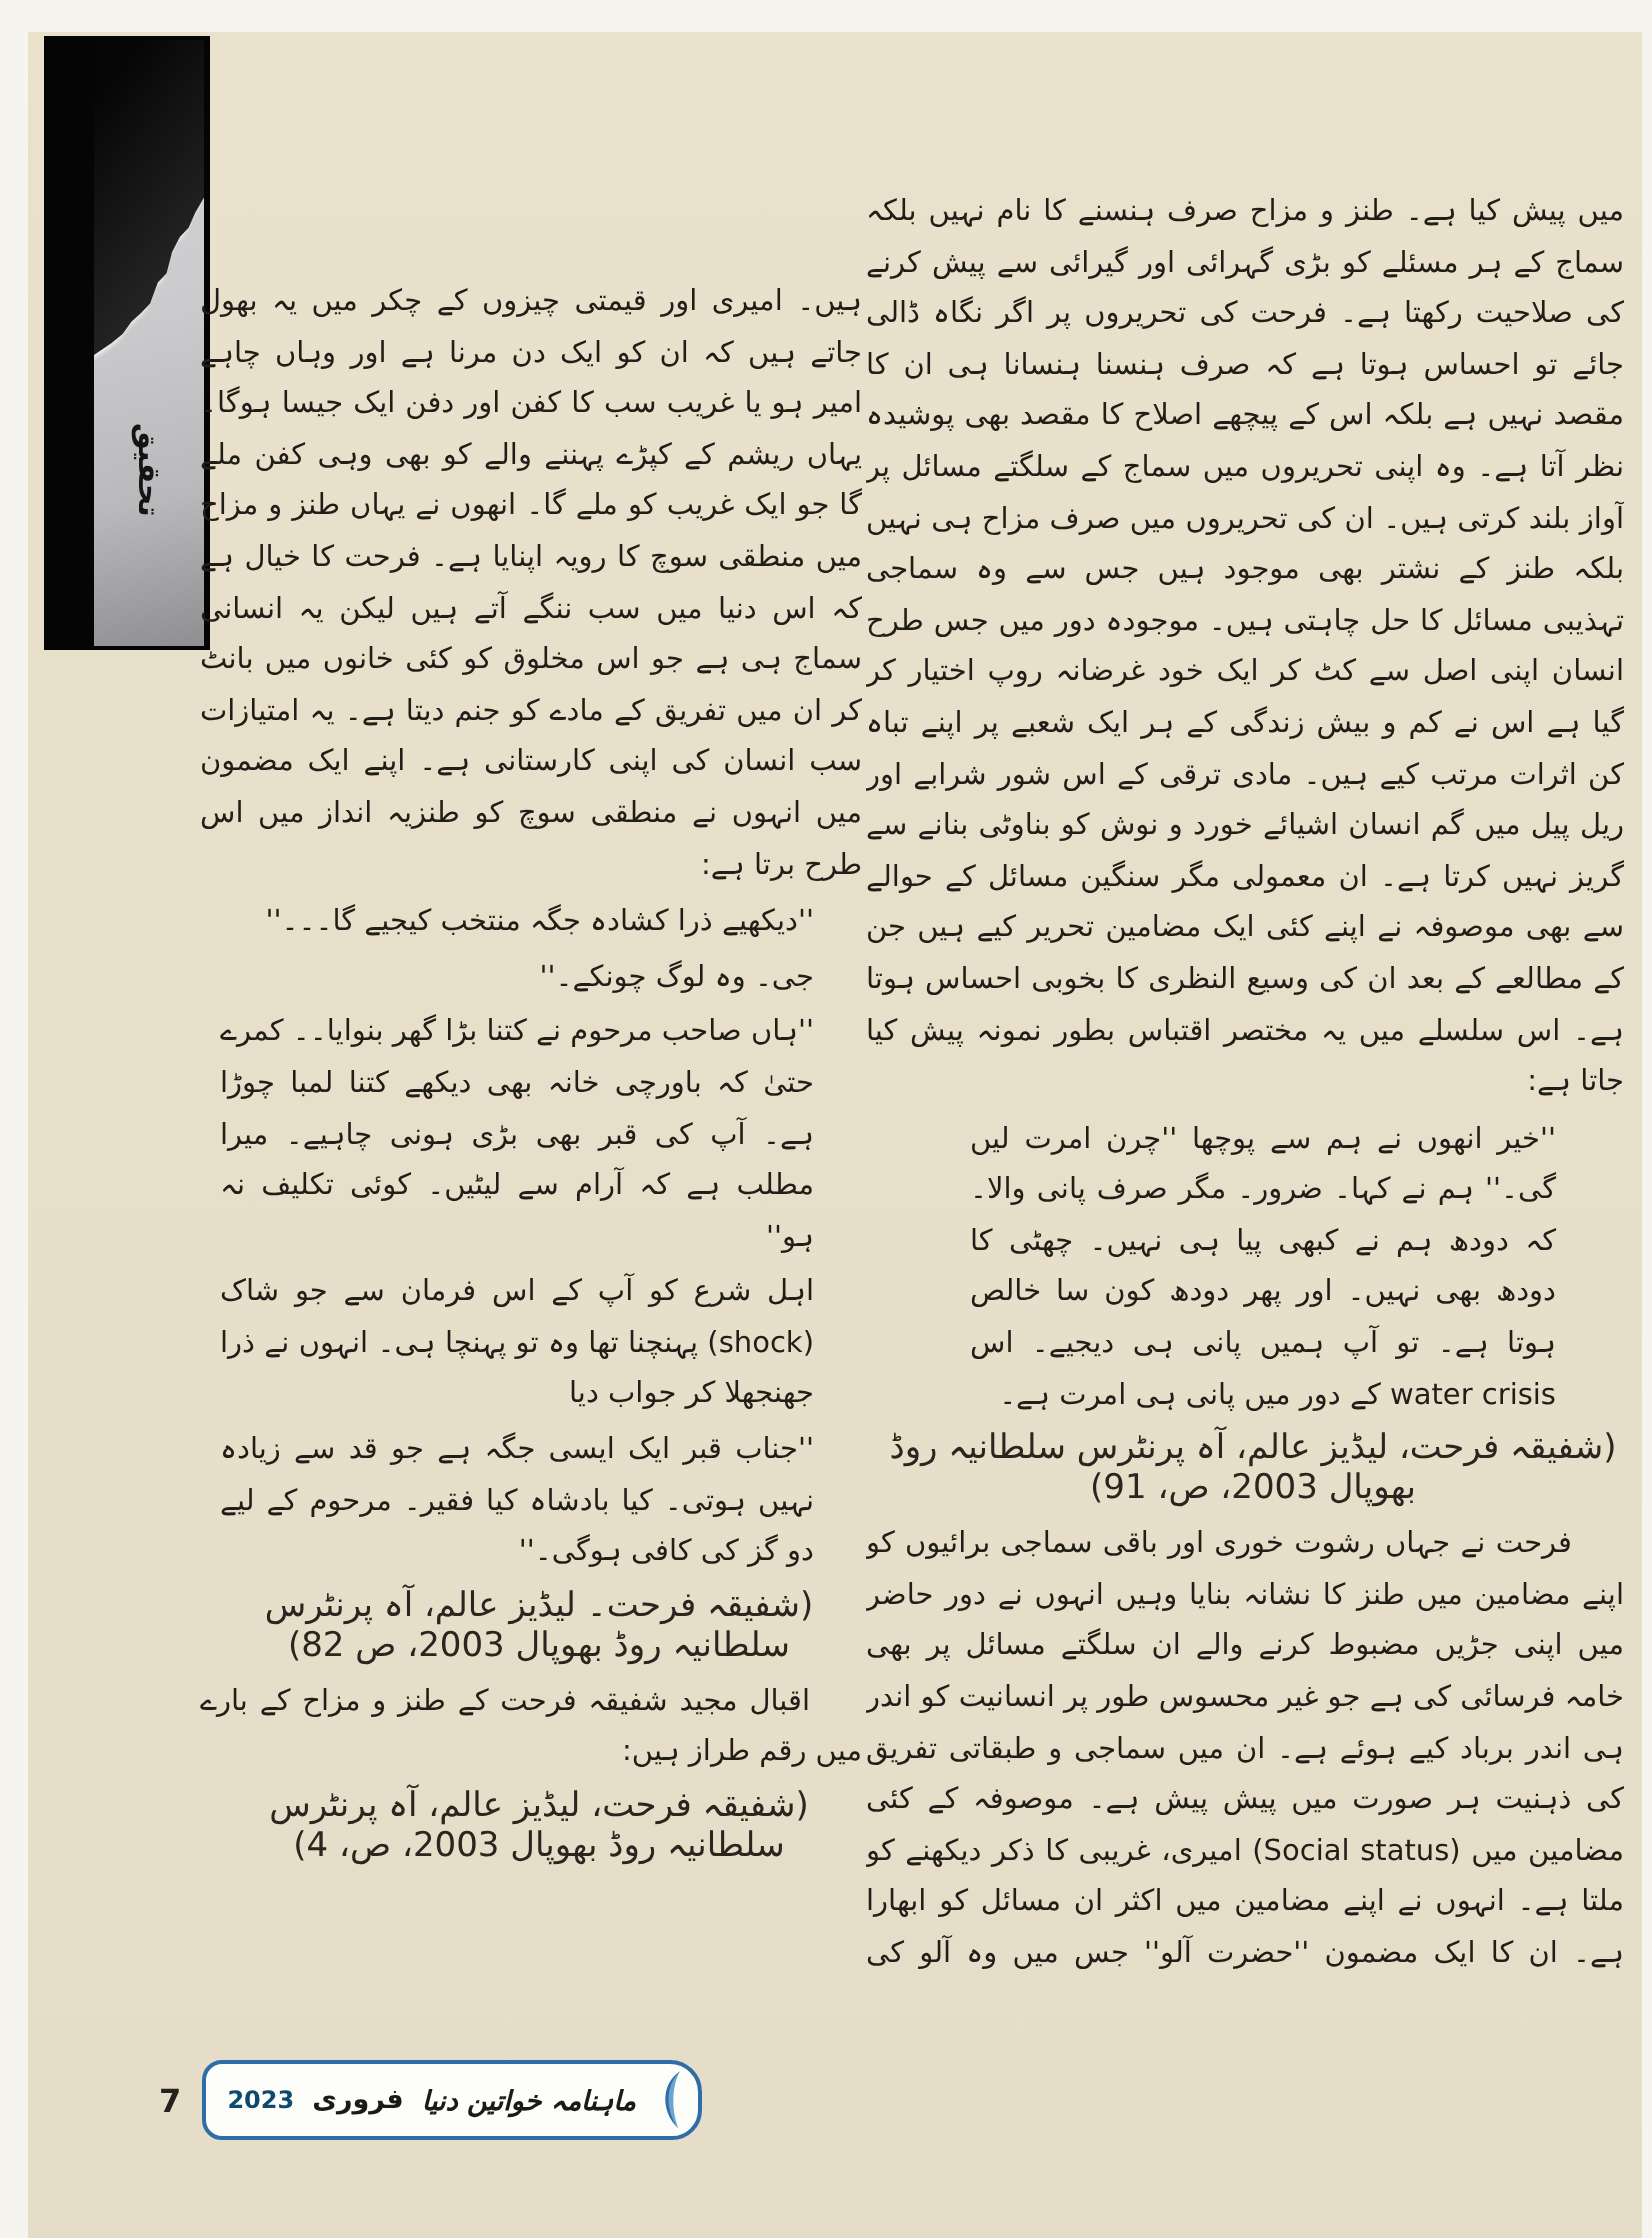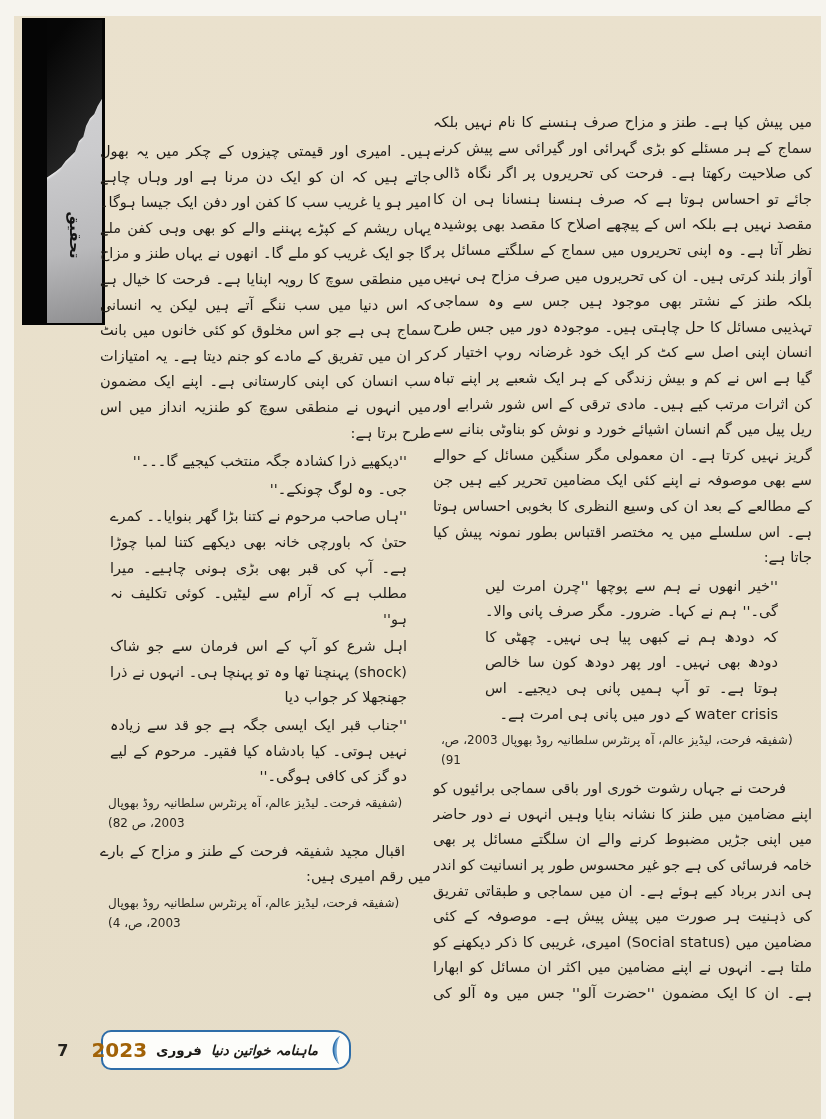--- a/index.html
+++ b/index.html
@@ -17,40 +17,40 @@
             background:linear-gradient(128deg,#060606 8%,#2c2c2c 55%,#565656 92%);
             clip-path:polygon(0 0,100% 0,100% 26%,92% 28.5%,86% 31%,78% 32.5%,71% 35%,66% 38.5%,
                               58% 40%,51% 43.5%,43% 45%,34% 46.5%,26% 48.5%,16% 50%,8% 51%,0 52%);}
   .art-vlabel{position:absolute;left:2px;top:206px;width:51px;text-align:center;
               transform:rotate(90deg);transform-origin:center;
               font-size:15px;font-weight:bold;color:#141414;white-space:nowrap;}
 
   
   .col{position:absolute;direction:rtl;color:#211d17;overflow:hidden;
        font-size:14.5px;line-height:25.6px;text-align:justify;}
-  .col-right{left:433px;top:94px;width:379px;height:897px;margin-top:16px;}
+  .col-right{left:433px;top:94px;width:379px;height:897px;}
   .col-left {left:100px;top:94px;width:331px;height:930px;margin-top:45px;}
   .para{margin:0 0 1px 0;}
   .indent{text-indent:26px;}
   .quote-block{margin:3px 34px 3px 52px;}
   .dialog-block{margin:3px 24px 3px 10px;}
   .dialog-block p{margin:0 0 2px 0;}
-  .citation{direction:rtl;text-align:left;font-size:12px;line-height:20px;
+  .citation{direction:rtl;text-align:center;font-size:17px;line-height:20px;
             color:#2a261f;margin:3px 0 6px 8px;}
 
   
   .footer-chip{position:absolute;left:101px;top:1030px;width:250px;height:40px;
                background:#fdfdfa;border:2px solid #2e6da8;
                border-radius:10px 16px 15px 10px;box-sizing:border-box;
                display:flex;flex-direction:row;align-items:center;direction:rtl;
                padding:0 6px 0 12px;gap:9px;}
   .footer-swoosh{flex:0 0 auto;width:16px;height:30px;}
   .footer-mag{font-size:13.5px;font-weight:bold;color:#1c1a16;white-space:nowrap;font-style:italic;}
   .footer-month{font-size:13.5px;font-weight:bold;color:#1c1a16;white-space:nowrap;}
-  .footer-year{font-size:20px;font-weight:bold;color:#a16207;direction:ltr;margin-left:6px;}
+  .footer-year{font-size:12px;font-weight:bold;color:#0c4a6e;direction:ltr;margin-left:6px;}
   .footer-page{font-size:16px;font-weight:bold;color:#24221e;direction:ltr;margin-left:10px;margin-right:8px;}
 </style>
 </head>
 <body>
 
 <div class="page">
   <div class="paper"></div>
 
   <div class="art-frame">
     <div class="art-photo">
@@ -71,21 +71,21 @@
   <div class="col col-left">
     <p class="para">ہیں۔ امیری اور قیمتی چیزوں کے چکر میں یہ بھول جاتے ہیں کہ ان کو ایک دن مرنا ہے اور وہاں چاہے امیر ہو یا غریب سب کا کفن اور دفن ایک جیسا ہوگا۔ یہاں ریشم کے کپڑے پہننے والے کو بھی وہی کفن ملے گا جو ایک غریب کو ملے گا۔ انھوں نے یہاں طنز و مزاح میں منطقی سوچ کا رویہ اپنایا ہے۔ فرحت کا خیال ہے کہ اس دنیا میں سب ننگے آتے ہیں لیکن یہ انسانی سماج ہی ہے جو اس مخلوق کو کئی خانوں میں بانٹ کر ان میں تفریق کے مادے کو جنم دیتا ہے۔ یہ امتیازات سب انسان کی اپنی کارستانی ہے۔ اپنے ایک مضمون میں انہوں نے منطقی سوچ کو طنزیہ انداز میں اس طرح برتا ہے:</p>
     <div class="dialog-block">
       <p>''دیکھیے ذرا کشادہ جگہ منتخب کیجیے گا۔۔۔''</p>
       <p>جی۔ وہ لوگ چونکے۔''</p>
       <p>''ہاں صاحب مرحوم نے کتنا بڑا گھر بنوایا۔۔ کمرے حتیٰ کہ باورچی خانہ بھی دیکھے کتنا لمبا چوڑا ہے۔ آپ کی قبر بھی بڑی ہونی چاہیے۔ میرا مطلب ہے کہ آرام سے لیٹیں۔ کوئی تکلیف نہ ہو''</p>
       <p>اہل شرع کو آپ کے اس فرمان سے جو شاک (shock) پہنچنا تھا وہ تو پہنچا ہی۔ انہوں نے ذرا جھنجھلا کر جواب دیا</p>
       <p>''جناب قبر ایک ایسی جگہ ہے جو قد سے زیادہ نہیں ہوتی۔ کیا بادشاہ کیا فقیر۔ مرحوم کے لیے دو گز کی کافی ہوگی۔''</p>
     </div>
     <p class="citation">(شفیقہ فرحت۔ لیڈیز عالم، آہ پرنٹرس سلطانیہ روڈ بھوپال 2003، ص 82)</p>
-    <p class="para indent">اقبال مجید شفیقہ فرحت کے طنز و مزاح کے بارے میں رقم امیری ہیں:</p>
+    <p class="para indent">اقبال مجید شفیقہ فرحت کے طنز و مزاح کے بارے میں رقم طراز ہیں:</p>
     <p class="citation">(شفیقہ فرحت، لیڈیز عالم، آہ پرنٹرس سلطانیہ روڈ بھوپال 2003، ص، 4)</p>
 
   </div>
 
   <div class="footer-chip">
     <svg class="footer-swoosh" viewBox="0 0 20 42" xmlns="http://www.w3.org/2000/svg">
       <path d="M17 1 C4 9 3 29 16 41 C8 30 8 12 17 1 Z" fill="#2e6da8"></path>
       <path d="M17 1 C7 10 6 28 16 41 C11 29 11 11 17 1 Z" fill="#6ba3d2"></path>
     </svg>
     <span class="footer-mag">ماہنامہ خواتین دنیا</span>

